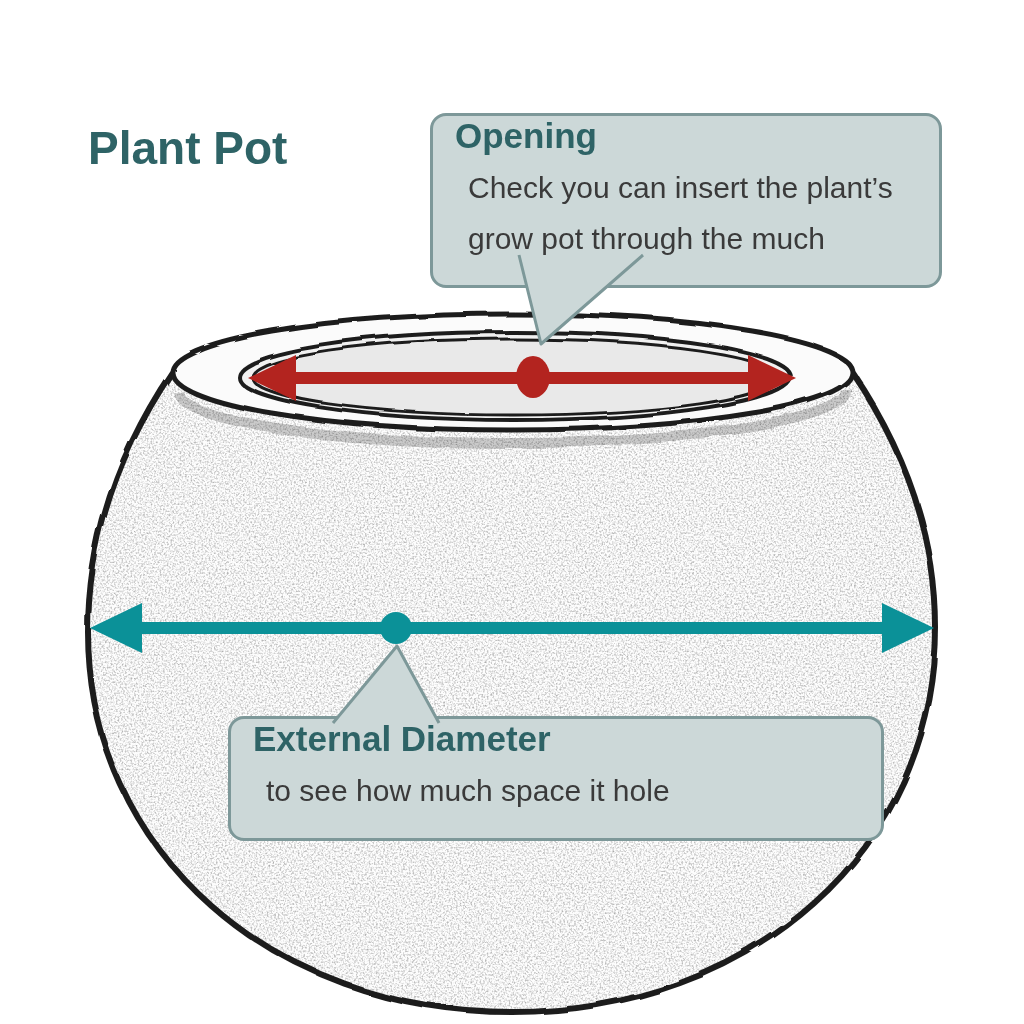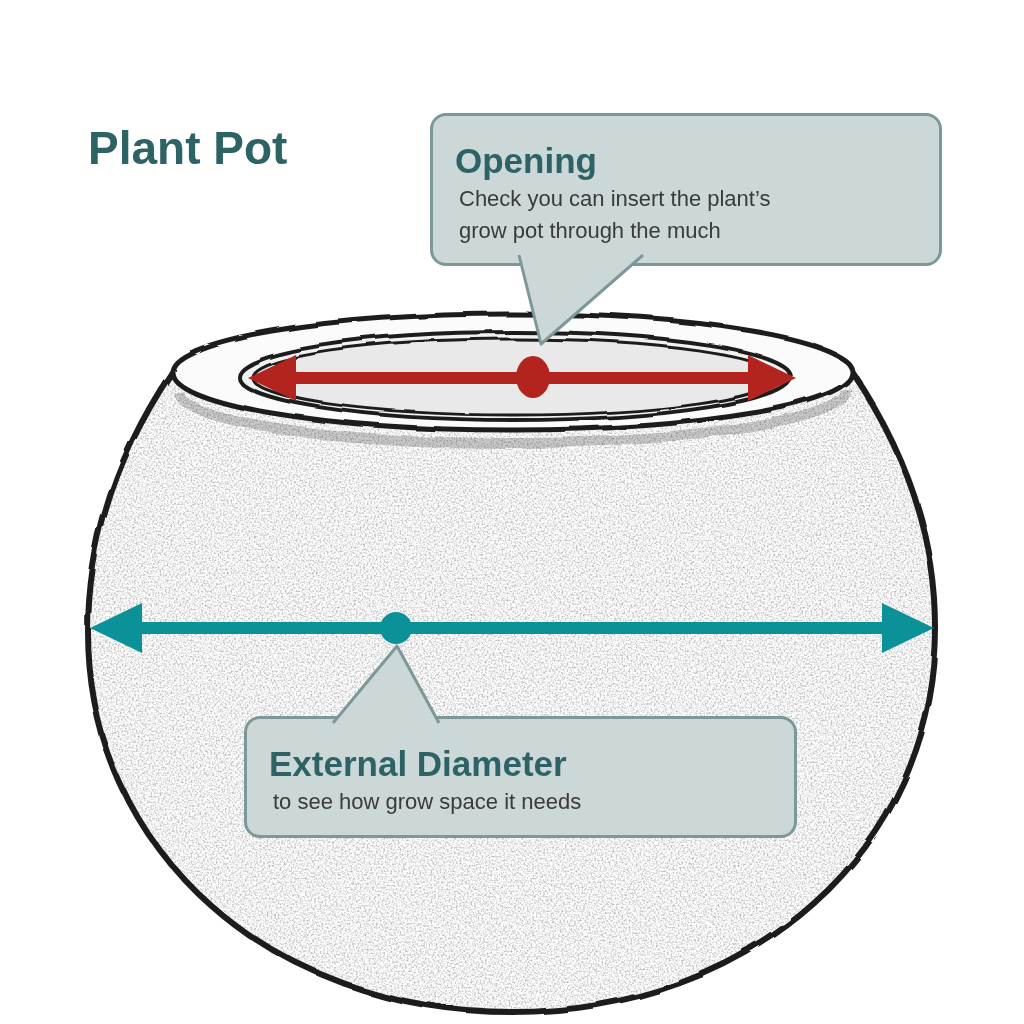--- a/index.html
+++ b/index.html
@@ -34,44 +34,44 @@
     line-height: 1.22;
   }
 
   .callout {
     position: absolute;
     z-index: 20;
     box-sizing: border-box;
     background: #ccd8d8;
     border: 3px solid #7d9899;
     border-radius: 16px;
-    padding: 25px 22px 15px 22px;
+    padding: 0 22px 15px 22px;
   }
   .callout .callout-heading {
     margin: 0 0 3px 0;
     font-size: 35px;
     font-weight: bold;
     color: #2e6366;
     line-height: 1.15;
   }
   .callout .callout-body {
-    margin: 4px;
-    font-size: 22px;
+    margin: 13px;
+    font-size: 30px;
     color: #3a3a3a;
     line-height: 1.25;
   }
   #callout-opening {
     left: 430px;
     top: 113px;
     width: 512px;
   }
   #callout-external {
-    left: 244px;
+    left: 228px;
     top: 716px;
-    width: 553px;
+    width: 656px;
   }
 </style>
 </head>
 <body>
 
 <div class="stage">
 
   <svg id="pot-layer" class="layer" viewBox="0 0 1024 1024">
     <defs>
       <filter id="wobble" x="-10%" y="-10%" width="120%" height="120%">
@@ -128,21 +128,21 @@
   </div>
 
   <div class="callout" id="callout-opening">
     <h2 class="callout-heading">Opening</h2>
     <p class="callout-body">Check you can insert the plant’s</p>
     <p class="callout-body">grow pot through the much</p>
   </div>
 
   <div class="callout" id="callout-external">
     <h2 class="callout-heading">External Diameter</h2>
-    <p class="callout-body">to see how grow space it needs</p>
+    <p class="callout-body">to see how much space it hole</p>
   </div>
 
   <svg id="tail-layer" class="layer" viewBox="0 0 1024 1024">
     <path d="M 519 255 L 541 344 L 643 255" fill="#ccd8d8" stroke="#7d9899" stroke-width="3" stroke-linejoin="round"></path>
     <path d="M 333 723 L 397 646 L 439 723" fill="#ccd8d8" stroke="#7d9899" stroke-width="3" stroke-linejoin="round"></path>
   </svg>
 
 </div>
 
 </body></html>

